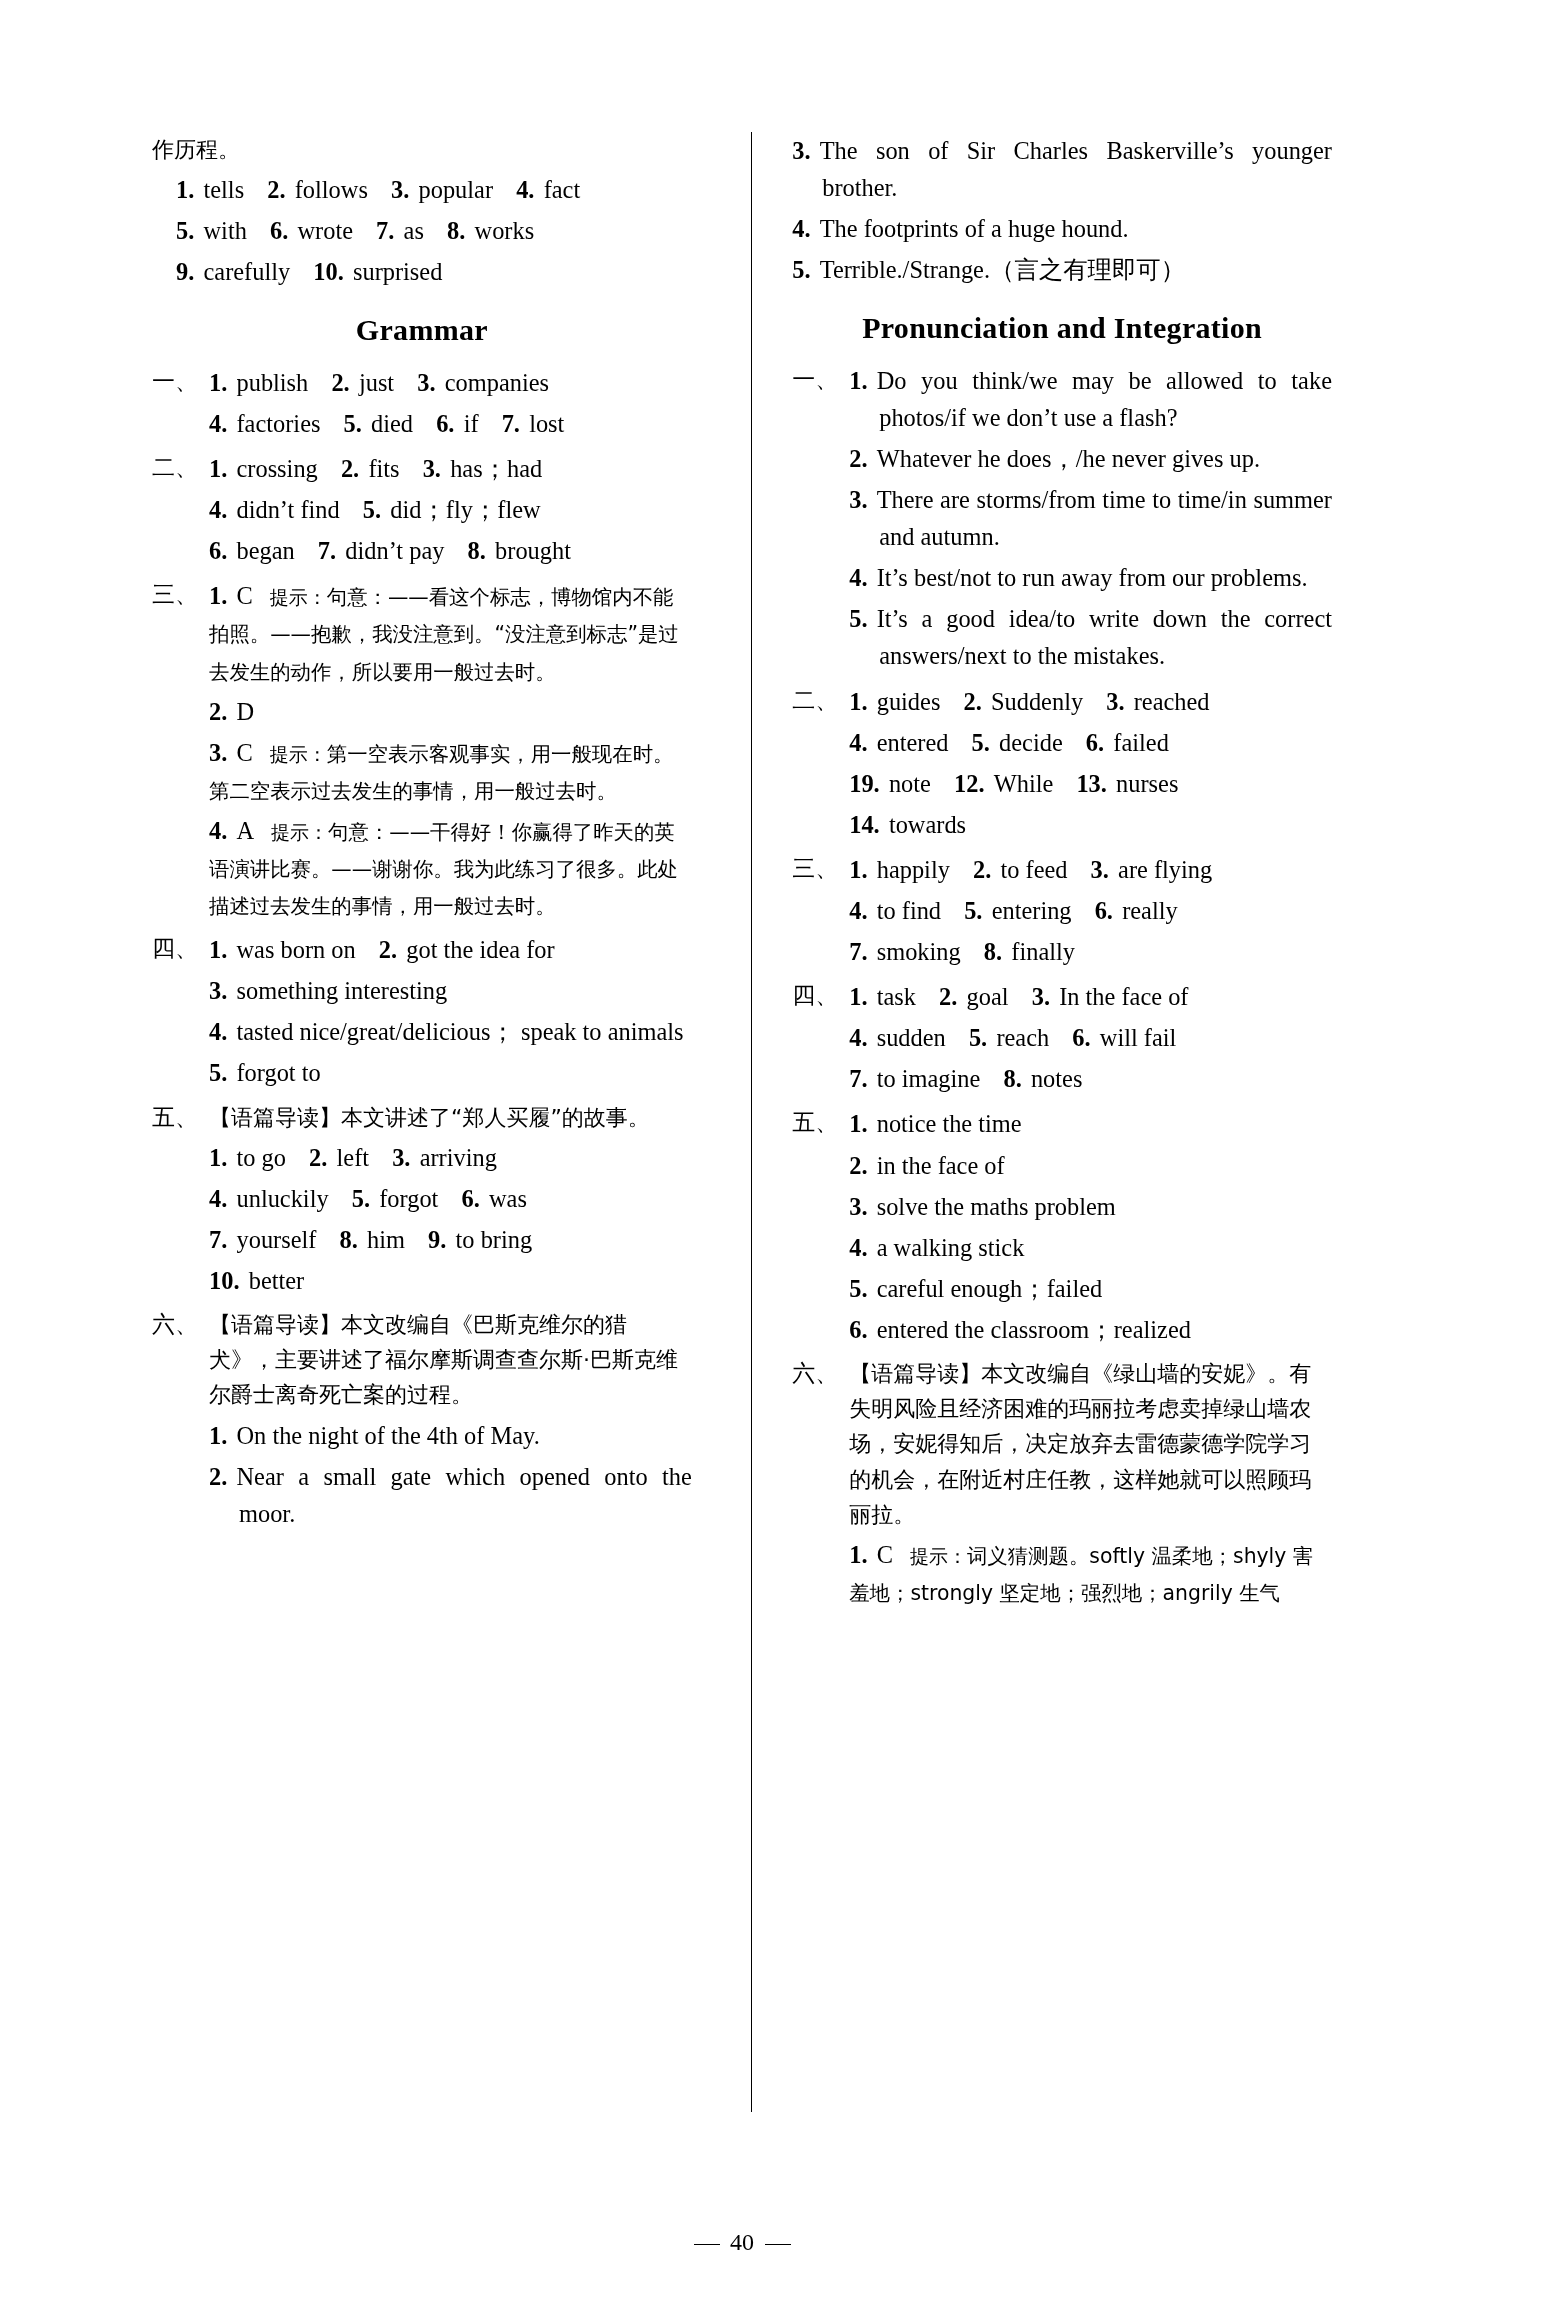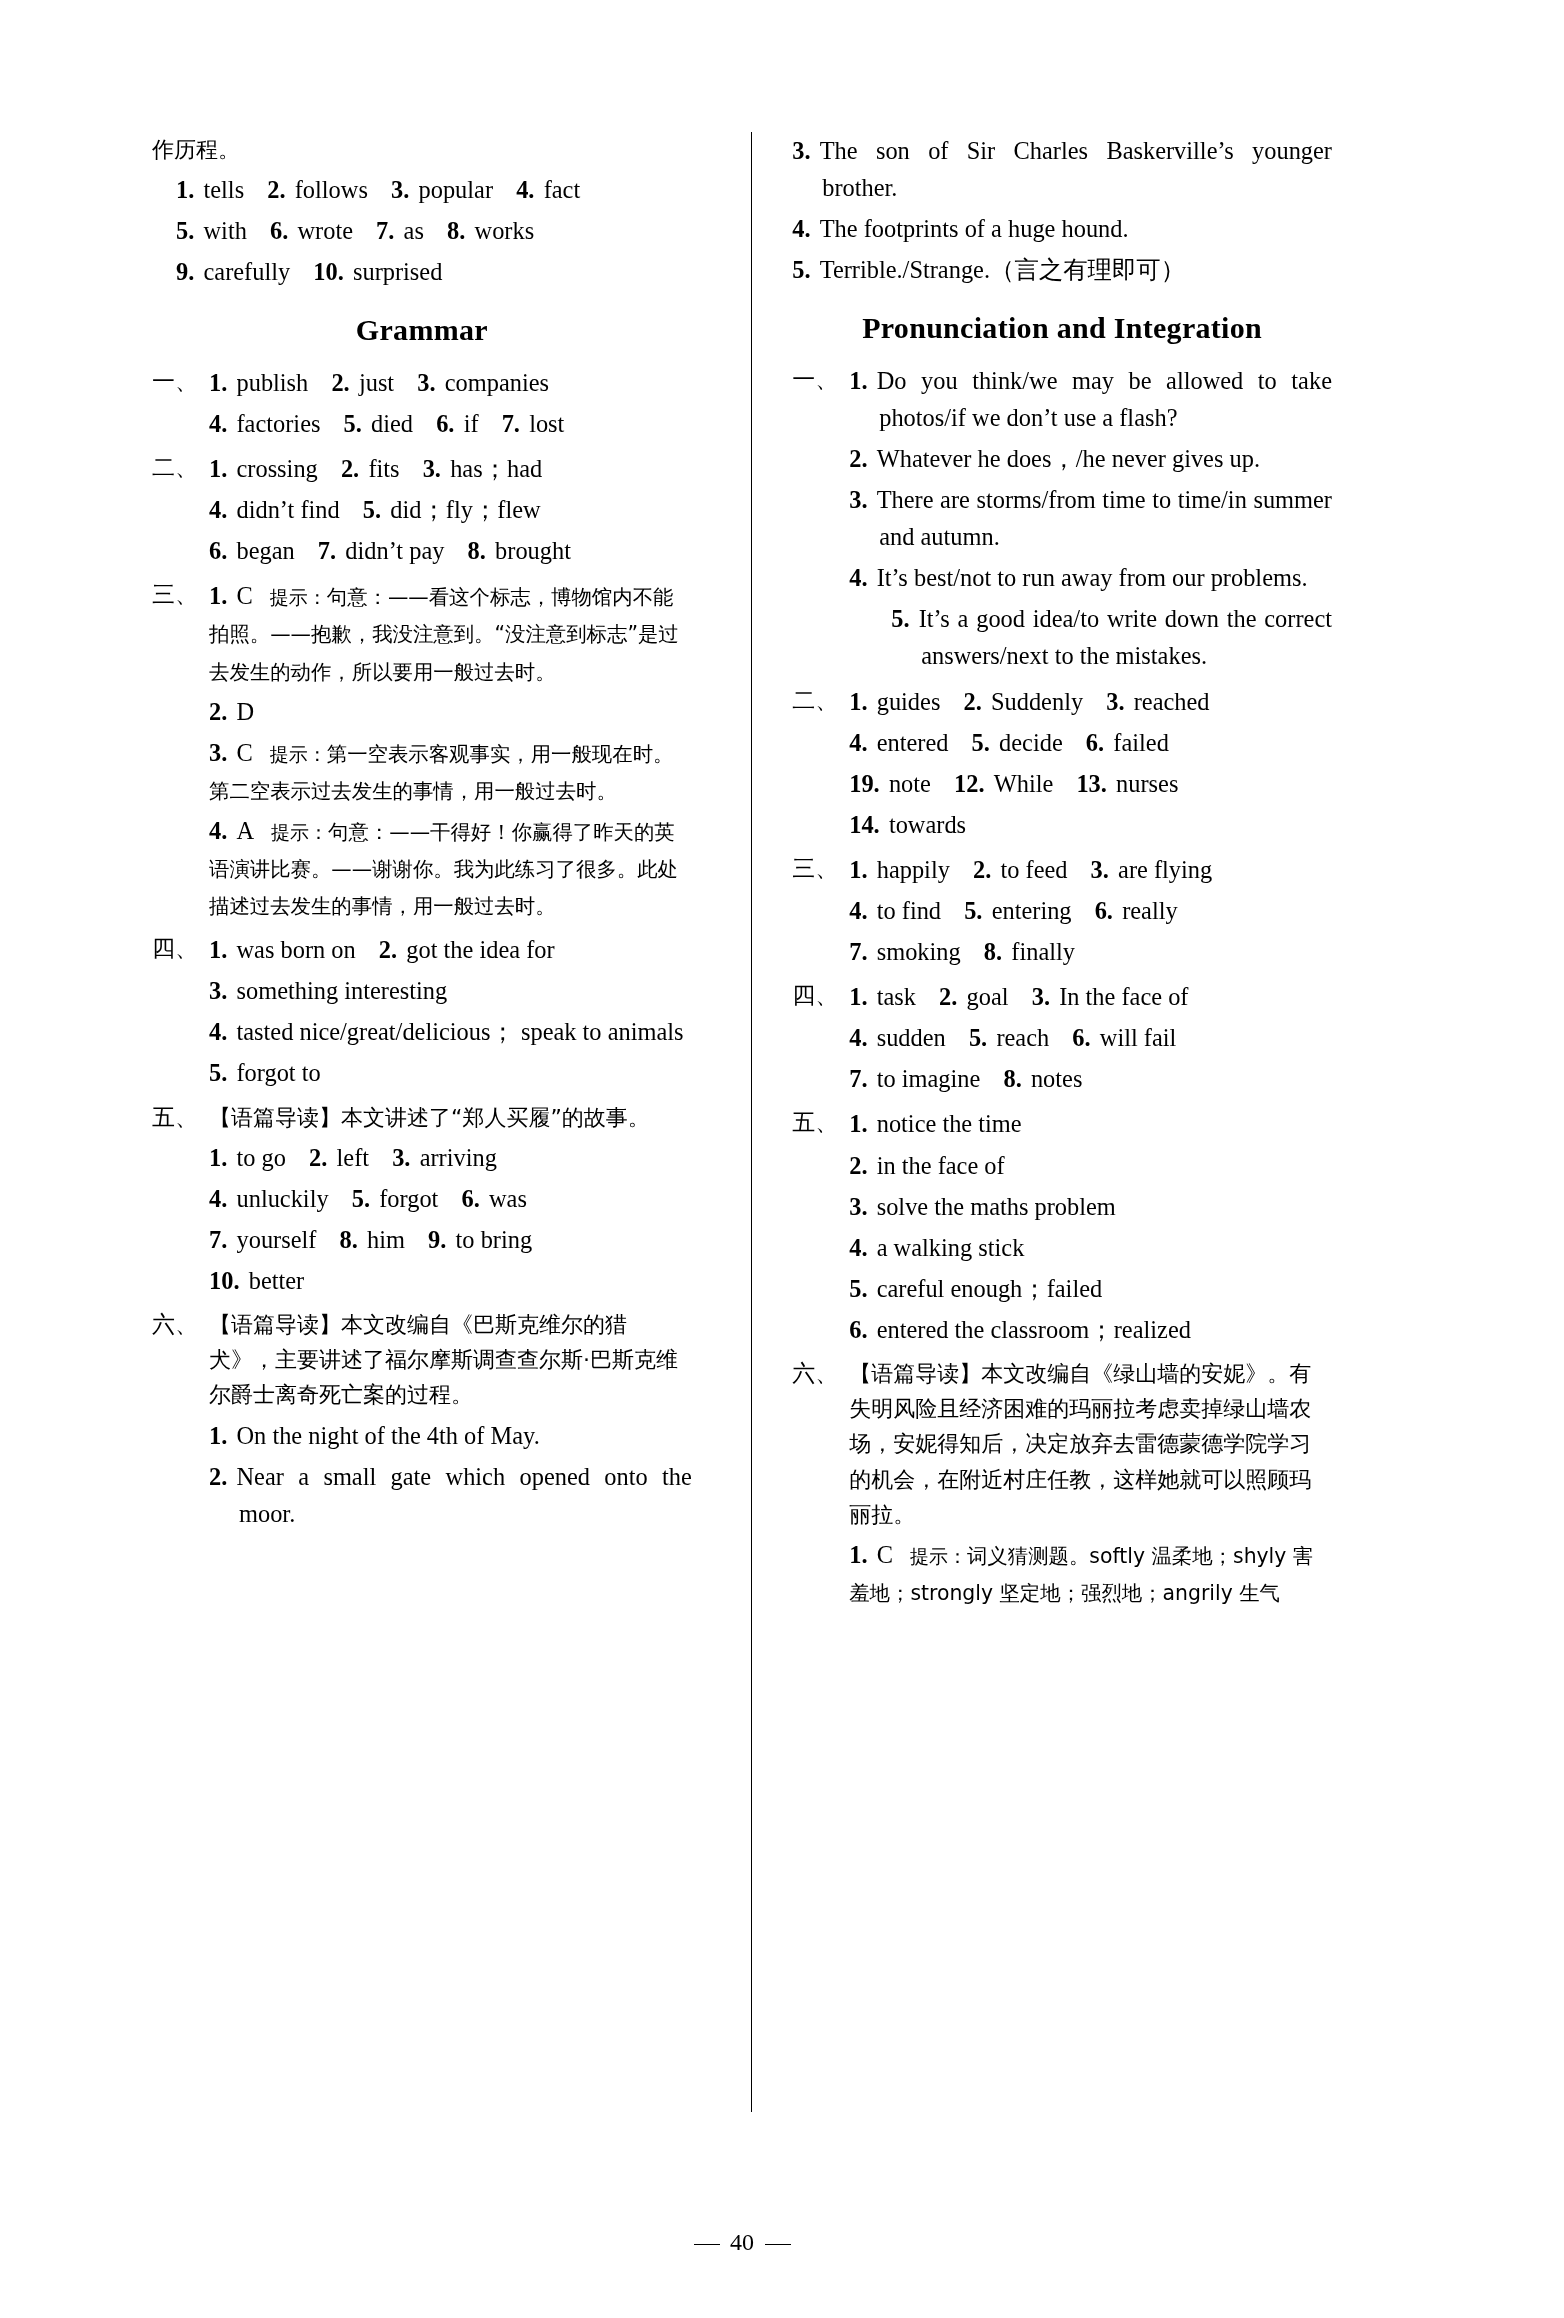--- a/index.html
+++ b/index.html
@@ -309,21 +309,21 @@
           </div>
           <div class="en line justify" style="padding-left:30px; text-indent:-30px;">
             <span class="num">2.</span><span class="sp-s"></span><span>Whatever he does，/he never gives up.</span>
           </div>
           <div class="en line justify" style="padding-left:30px; text-indent:-30px;">
             <span class="num">3.</span><span class="sp-s"></span><span>There are storms/from time to time/in summer and autumn.</span>
           </div>
           <div class="en line justify" style="padding-left:30px; text-indent:-30px;">
             <span class="num">4.</span><span class="sp-s"></span><span>It’s best/not to run away from our problems.</span>
           </div>
-          <div class="en line justify" style="padding-left:30px; text-indent:-30px;margin-left:42px;">
+          <div class="en line justify" style="padding-left:30px; text-indent:-30px;">
             <span class="num">5.</span><span class="sp-s"></span><span>It’s a good idea/to write down the correct answers/next to the mistakes.</span>
           </div>
         </div>
       </div>
 
       <div class="blk">
         <div class="blk-mark">二、</div>
         <div class="blk-body">
           <div class="en line">
             <span class="num">1.</span><span class="sp-s"></span><span>guides</span><span class="sp"></span>

